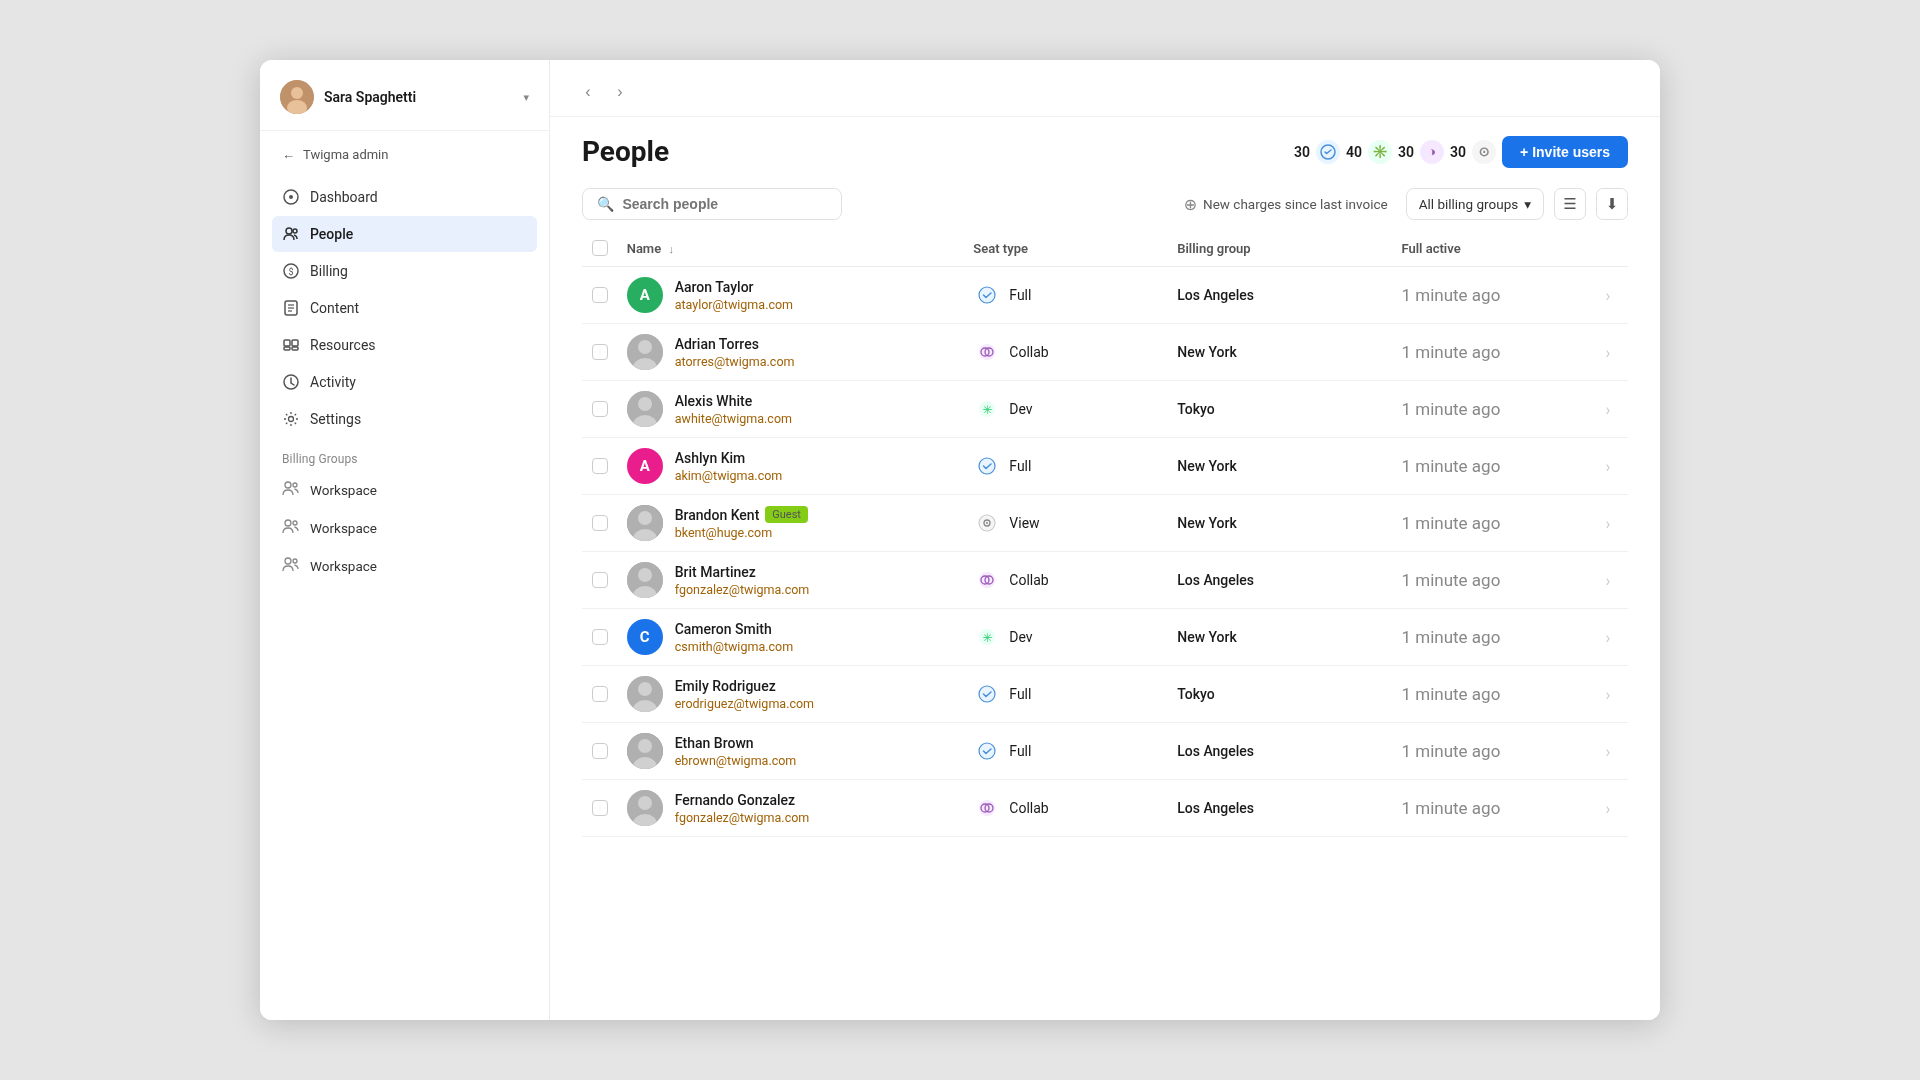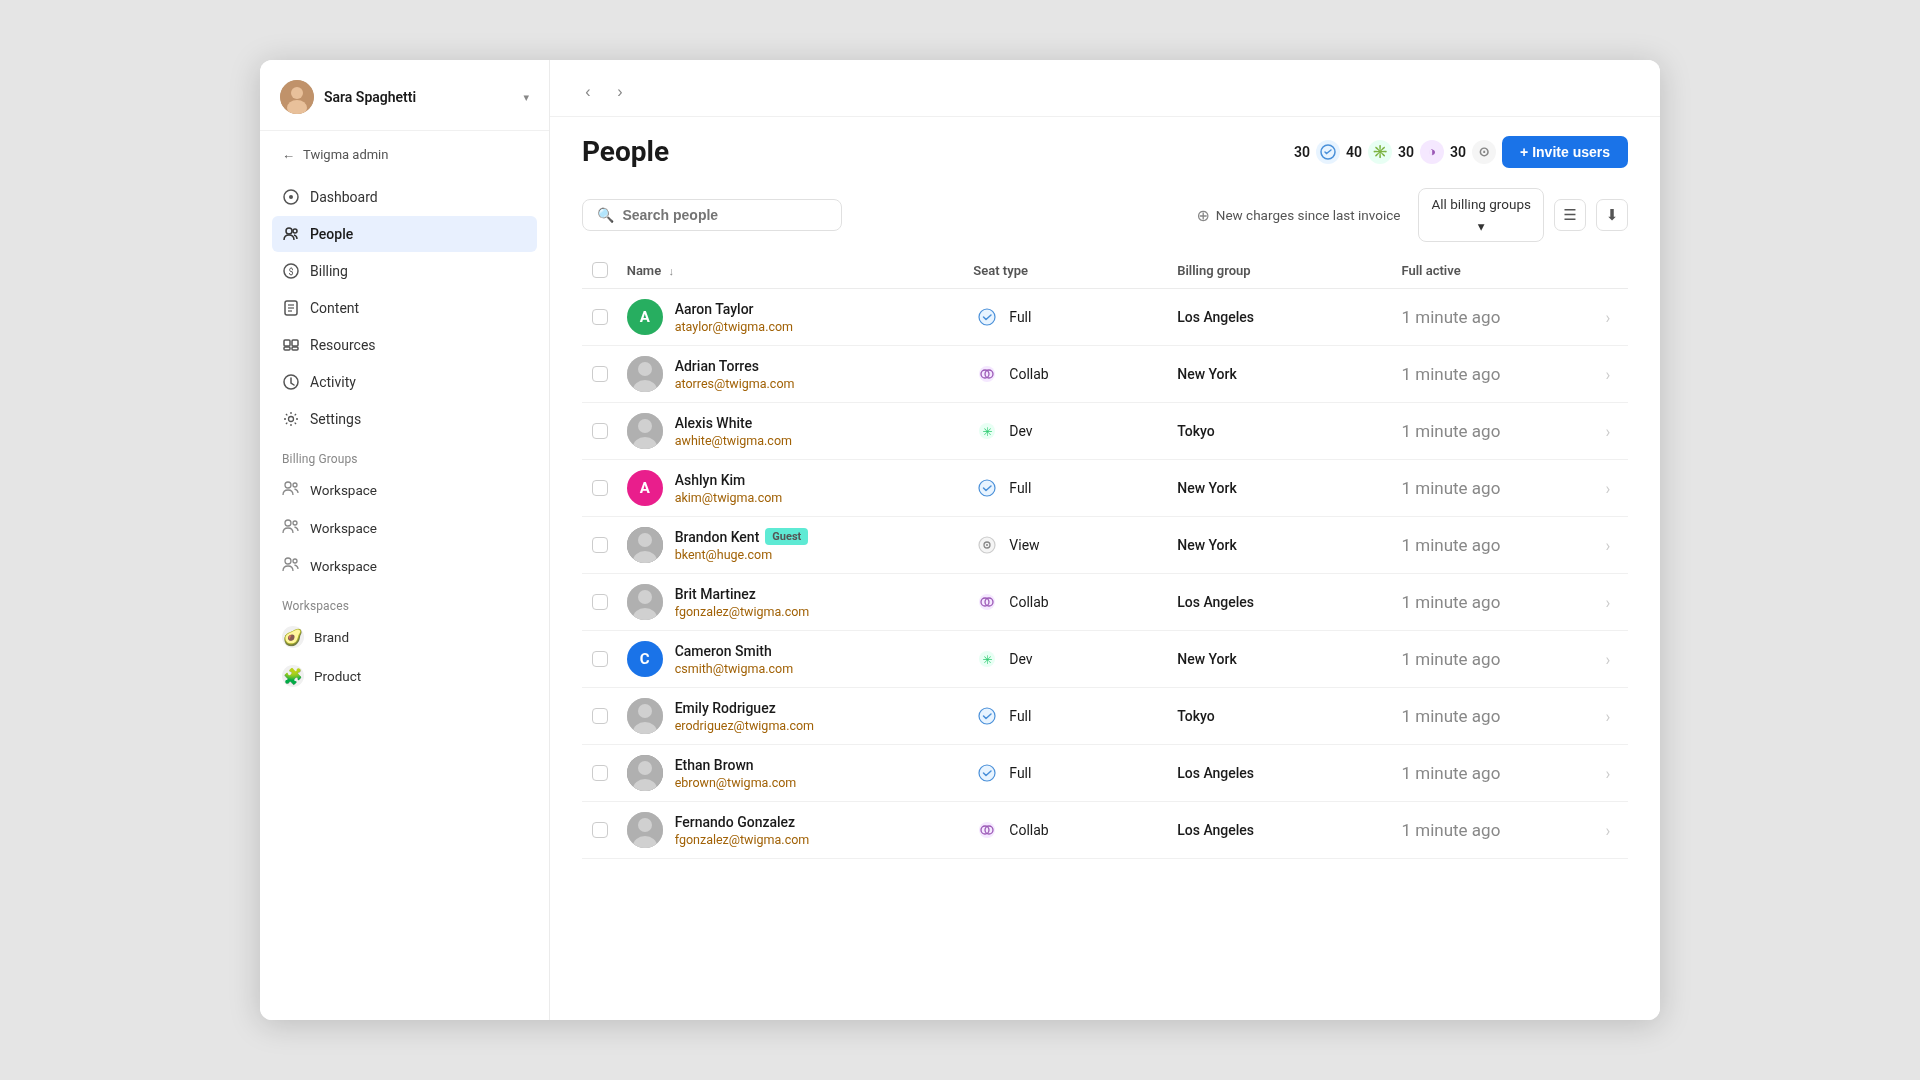--- a/index.html
+++ b/index.html
@@ -251,21 +251,20 @@
       display: flex;
       align-items: center;
       gap: 6px;
       border: 1px solid #e0e0e0;
       border-radius: 8px;
       padding: 7px 12px;
       font-size: 13.5px;
       color: #333;
       cursor: pointer;
       background: #fff;
-      flex-direction: column;
     }
     .icon-btn {
       width: 32px;
       height: 32px;
       border: 1px solid #e0e0e0;
       border-radius: 7px;
       background: #fff;
       display: flex;
       align-items: center;
       justify-content: center;
@@ -329,25 +328,25 @@
       flex-shrink: 0;
       overflow: hidden;
       background: #ccc;
     }
     .person-info { display: flex; flex-direction: column; gap: 2px; }
     .person-name-row { display: flex; align-items: center; gap: 6px; }
     .person-name { font-size: 14px; font-weight: 500; color: #1a1a1a; }
     .person-email { font-size: 12.5px; color: #a16207; }
     .guest-badge {
       font-size: 11px;
-      background: #5eead4;
+      background: #84cc16;
       color: #555;
       border-radius: 4px;
       padding: 2px 7px;
-      font-weight: 700;
+      font-weight: 400;
     }
     .seat-cell {
       display: flex;
       align-items: center;
       gap: 8px;
       font-size: 14px;
       color: #1a1a1a;
     }
     .seat-type-icon {
       width: 28px;
@@ -500,31 +499,20 @@
               <circle cx="6" cy="6" r="3" stroke="#888" stroke-width="1.3"></circle>
               <path d="M1 16c0-3 2-5 5-5s5 2 5 5" stroke="#888" stroke-width="1.3"></path>
               <circle cx="13" cy="6" r="2" stroke="#888" stroke-width="1.3"></circle>
               <path d="M16 14c0-2-1.5-3.5-3.5-4" stroke="#888" stroke-width="1.3"></path>
             </svg>
         </span>
         <span>Workspace</span>
       </div>
     </div>
 
-    <div style="padding: 0 12px;">
-      <div class="sidebar-group-label">Workspaces</div>
-      <div class="sidebar-workspace-item">
-        <span class="ws-icon ws-icon-avocado">🥑</span>
-        <span>Brand</span>
-      </div>
-      <div class="sidebar-workspace-item">
-        <span class="ws-icon ws-icon-puzzle">🧩</span>
-        <span>Product</span>
-      </div>
-    </div>
   </div>
 
   <div class="main">
 
     <div class="topbar">
       <button class="topbar-nav-btn">‹</button>
       <button class="topbar-nav-btn">›</button>
     </div>
 
     <div class="page-header">

